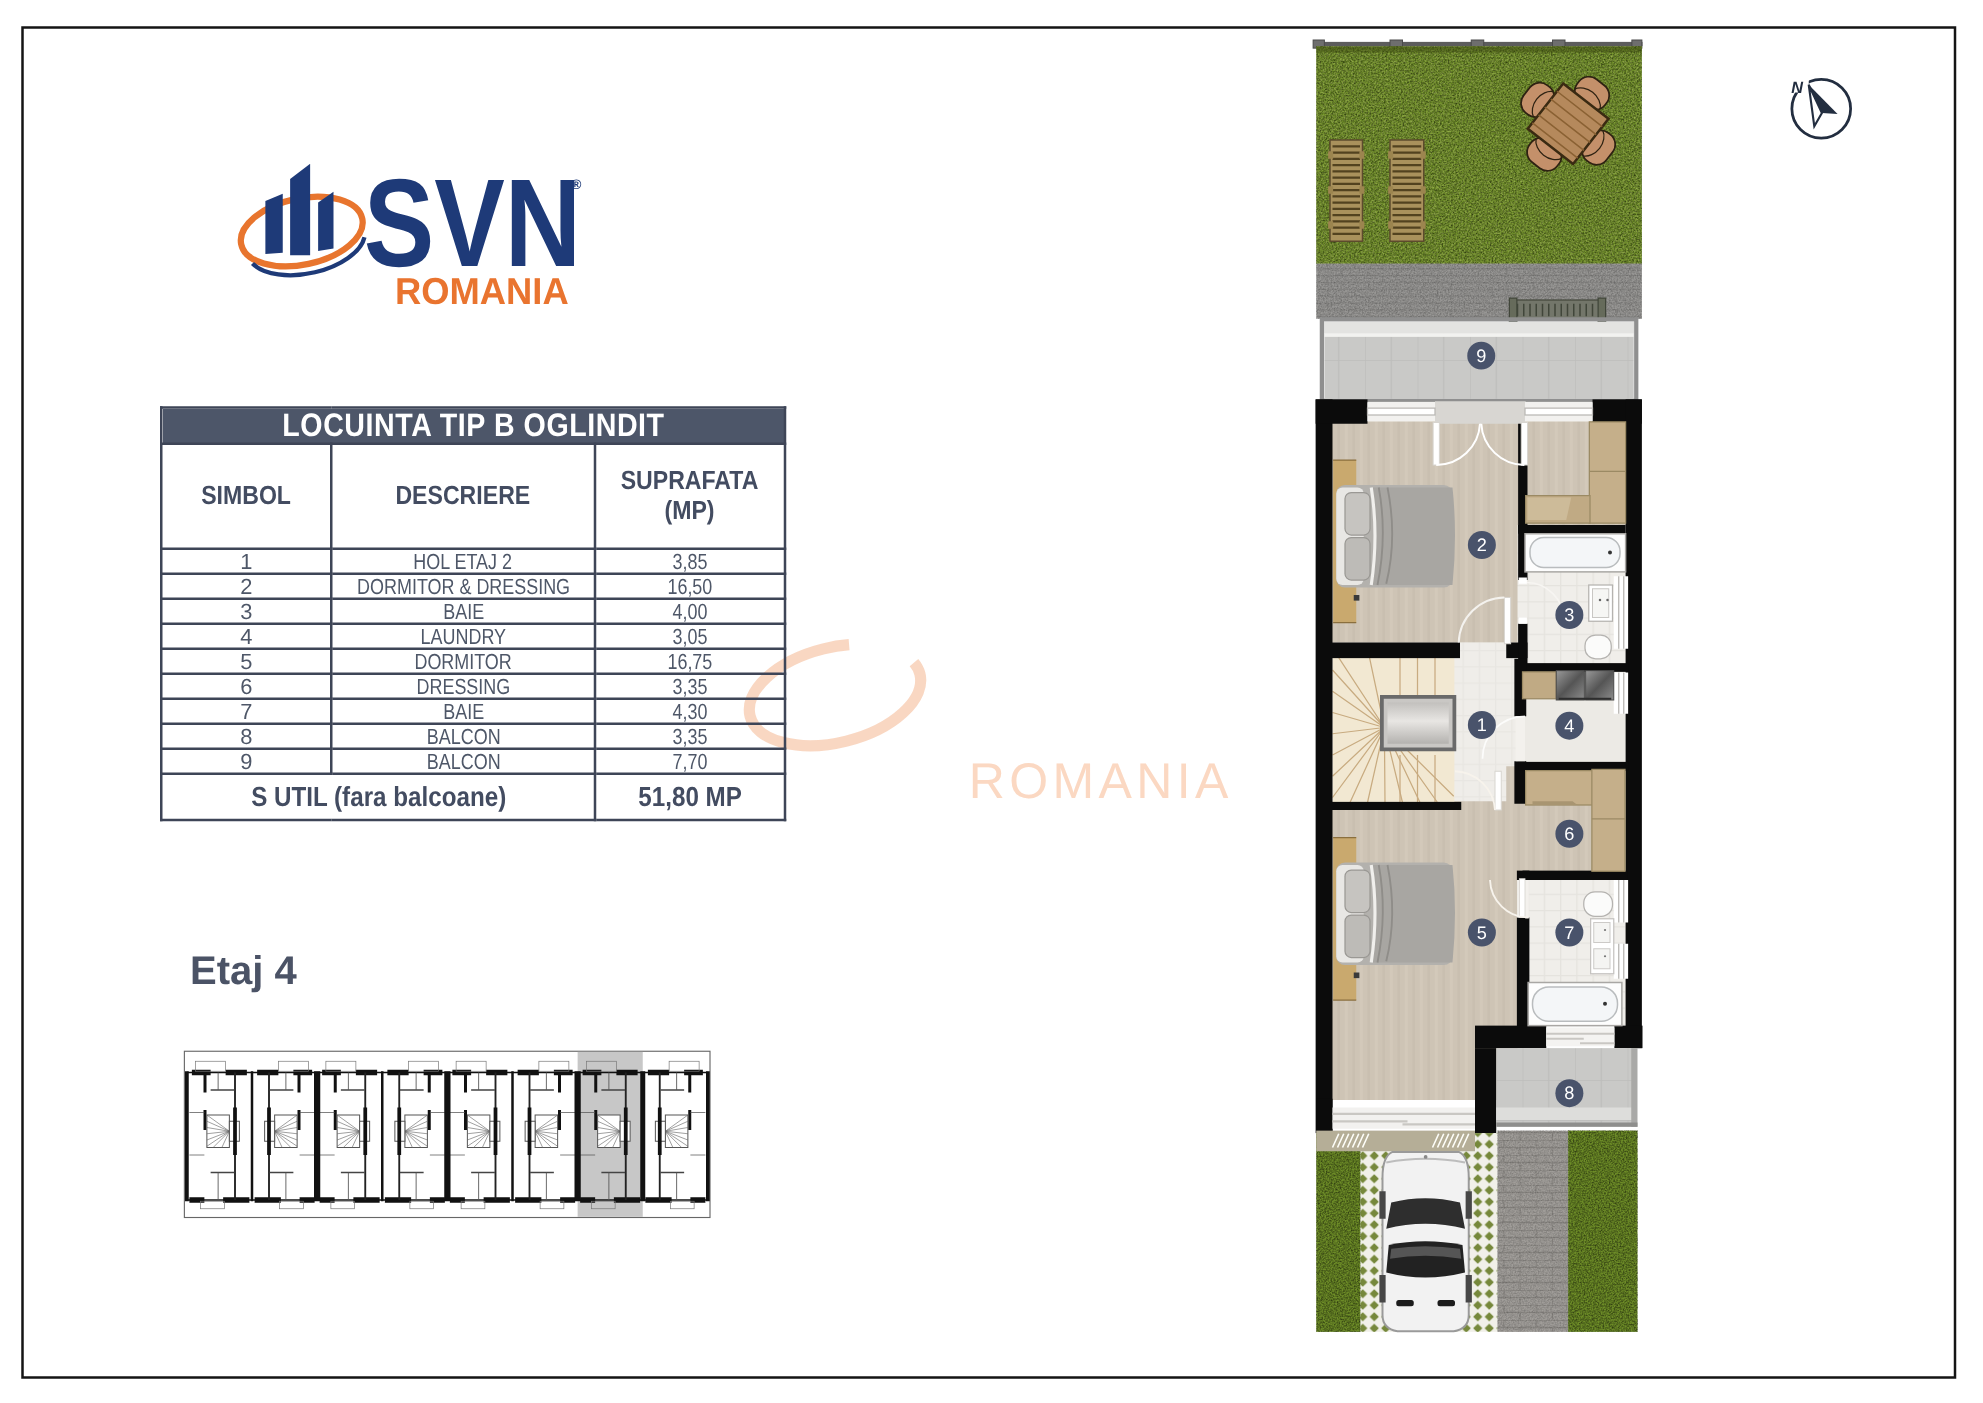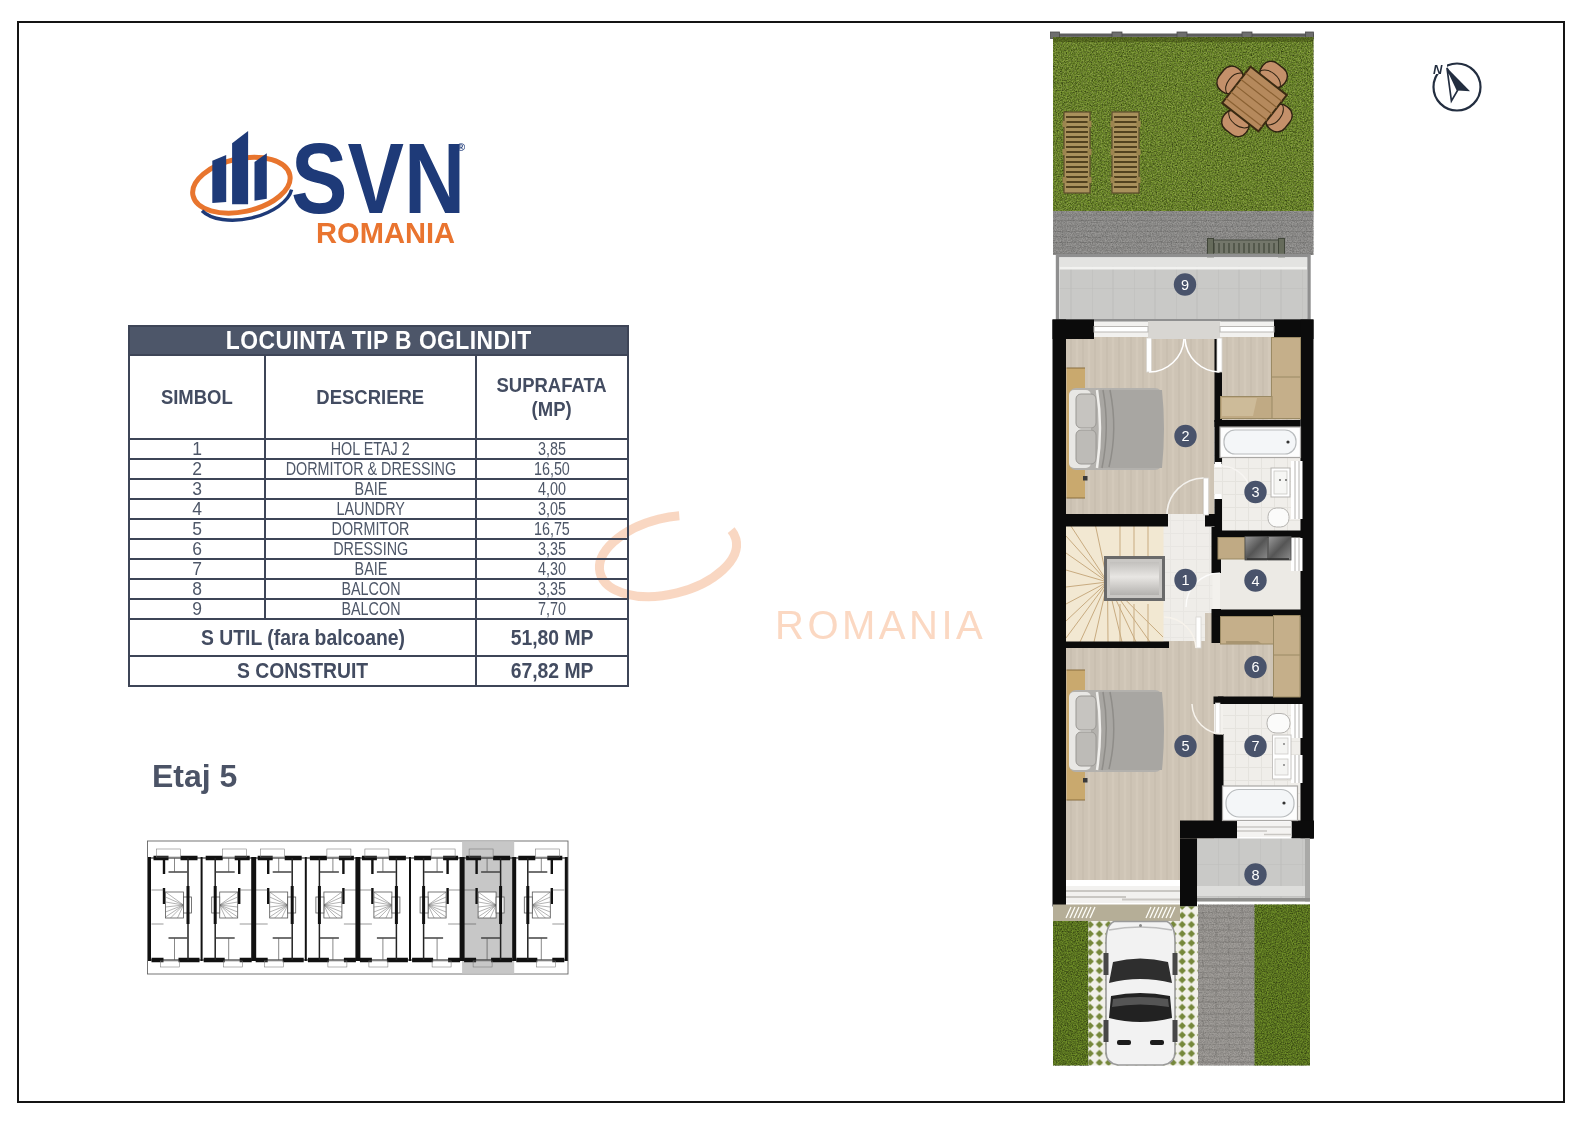--- a/index.html
+++ b/index.html
@@ -109,28 +109,24 @@
         </tr>
  <tr style="height:19px" class="row">
           <td>9</td>
           <td><span class="cond">BALCON</span></td>
           <td><span class="cond">7,70</span></td>
         </tr>
  <tr style="height:37px">
           <td colspan="2" class="tot"><span class="condb">S UTIL (fara balcoane)</span></td>
           <td class="tot"><span class="condb">51,80 MP</span></td>
         </tr>
- <tr style="height:30px">
-          <td colspan="2" class="tot"><span class="condb">S CONSTRUIT</span></td>
-          <td class="tot"><span class="condb">67,82 MP</span></td>
-        </tr>
 </tbody>
     </table>
 
-<div id="etaj">Etaj 5</div>
+<div id="etaj">Etaj 4</div>
 
 <svg id="schema" class="abs" style="left:145px;top:828px" width="426" height="156" viewBox="0 0 426 156">
 <defs>
 <g id="unitI">
  <path d="M4 30 H19 M31 30 H48" stroke="#111" stroke-width="4.5"></path>
  <path d="M2 132 H14 M29 132 H50" stroke="#111" stroke-width="4.5"></path>
  <path d="M14.5 30 V46 M14.5 60 V76" stroke="#111" stroke-width="2.4"></path>
  <path d="M2 62 H14 M2 96 H14" stroke="#555" stroke-width="0.6"></path>
  <rect x="16" y="64" width="18" height="26" fill="#ffffff" stroke="#555" stroke-width="0.8"></rect>
  <g stroke="#666" stroke-width="0.5">

